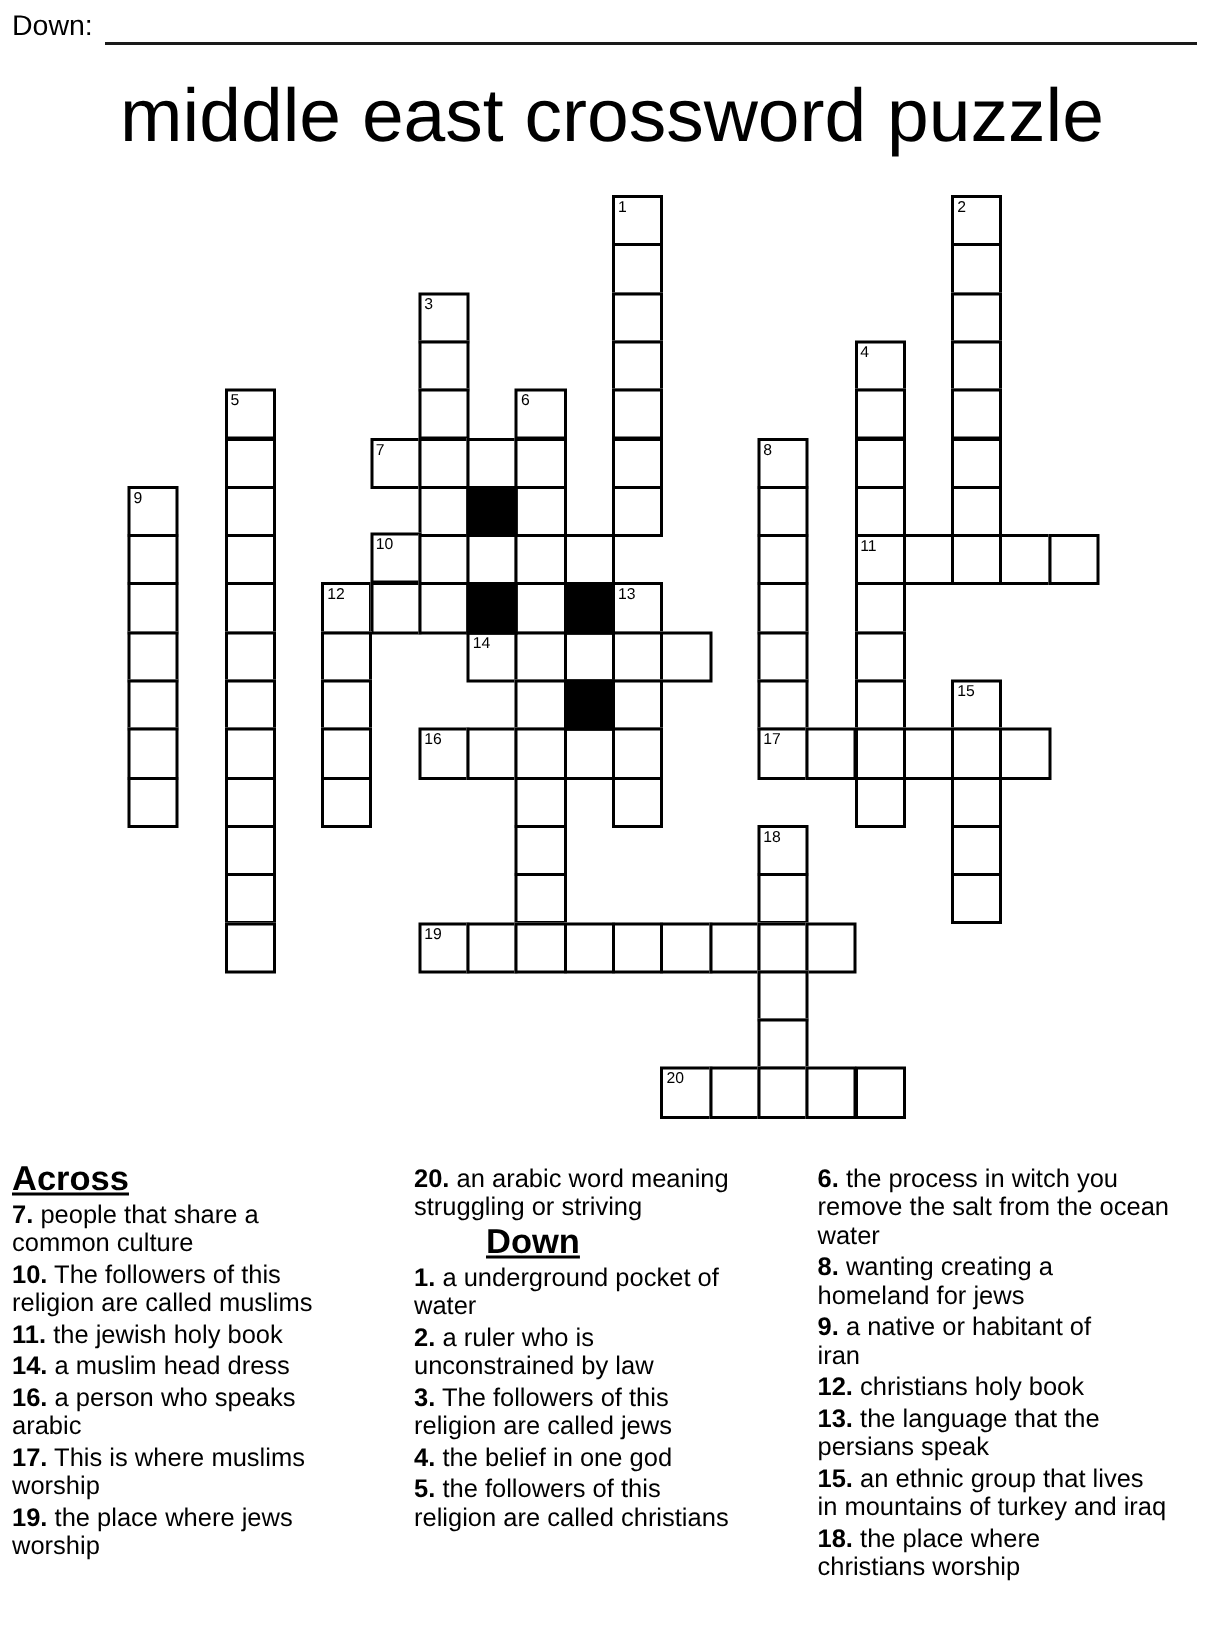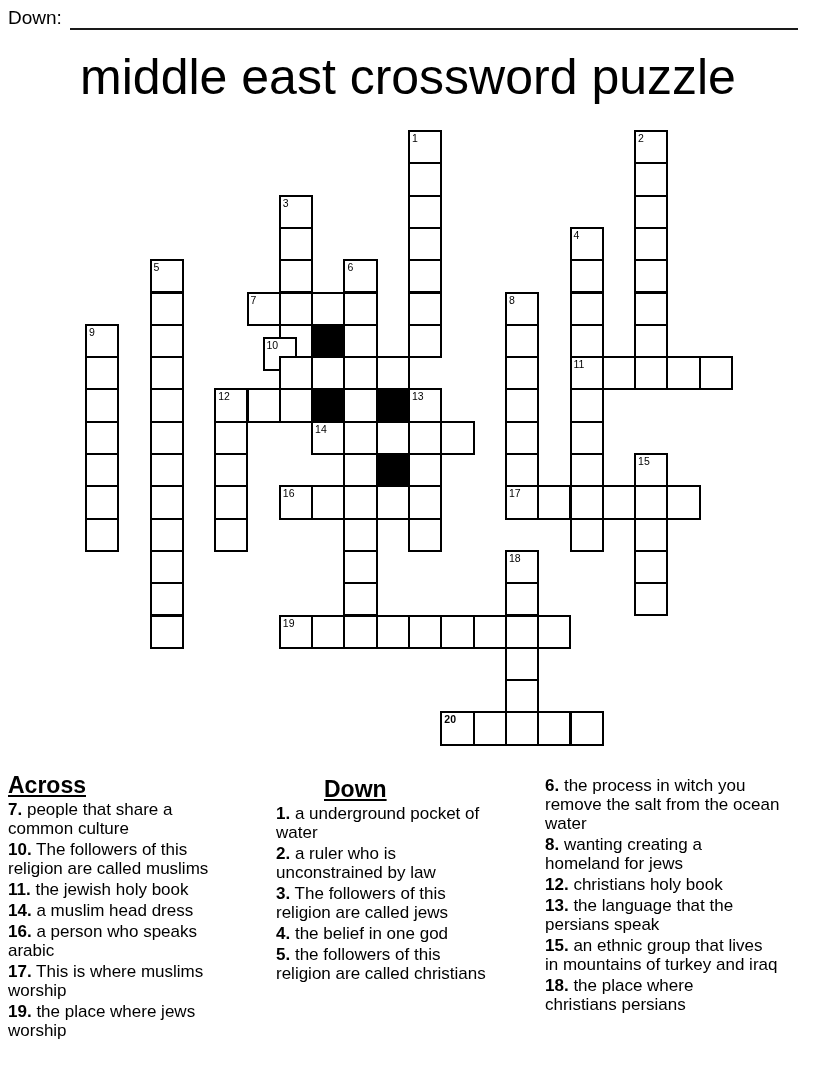--- a/index.html
+++ b/index.html
@@ -78,21 +78,21 @@
       </div>
       <div class="cell" style="left: 149.6px; top: 323.8px;"></div>
       <div class="cell" style="left: 278.8px; top: 323.8px;"></div>
       <div class="cell" style="left: 343.4px; top: 323.8px;"></div>
       <div class="cell" style="left: 408px; top: 323.8px;"></div>
       <div class="cell" style="left: 504.9px; top: 323.8px;"></div>
       <div class="cell" style="left: 569.5px; top: 323.8px;"></div>
       <div class="cell" style="left: 634.1px; top: 323.8px;"></div>
       <div class="cell" style="left: 85px; top: 356.1px;"></div>
       <div class="cell" style="left: 149.6px; top: 356.1px;"></div>
-      <div class="cell" style="left: 246.5px; top: 337px; margin-left: 16px;">
+      <div class="cell" style="left: 246.5px; top: 355px;">
         <span class="cellnum">10</span>
       </div>
       <div class="cell" style="left: 278.8px; top: 356.1px;"></div>
       <div class="cell" style="left: 311.1px; top: 356.1px;"></div>
       <div class="cell" style="left: 343.4px; top: 356.1px;"></div>
       <div class="cell" style="left: 375.7px; top: 356.1px;"></div>
       <div class="cell" style="left: 504.9px; top: 356.1px;"></div>
       <div class="cell" style="left: 569.5px; top: 356.1px;">
         <span class="cellnum">11</span>
       </div>
@@ -177,21 +177,21 @@
       <div class="cell" style="left: 311.1px; top: 614.5px;"></div>
       <div class="cell" style="left: 343.4px; top: 614.5px;"></div>
       <div class="cell" style="left: 375.7px; top: 614.5px;"></div>
       <div class="cell" style="left: 408px; top: 614.5px;"></div>
       <div class="cell" style="left: 440.3px; top: 614.5px;"></div>
       <div class="cell" style="left: 472.6px; top: 614.5px;"></div>
       <div class="cell" style="left: 504.9px; top: 614.5px;"></div>
       <div class="cell" style="left: 537.2px; top: 614.5px;"></div>
       <div class="cell" style="left: 504.9px; top: 646.8px;"></div>
       <div class="cell" style="left: 504.9px; top: 679.1px;"></div>
-      <div class="cell" style="left: 440.3px; top: 711.4px; font-weight: bold;">
+      <div class="cell" style="left: 440.3px; top: 711.4px;">
         <span class="cellnum">20</span>
       </div>
       <div class="cell" style="left: 472.6px; top: 711.4px;"></div>
       <div class="cell" style="left: 504.9px; top: 711.4px;"></div>
       <div class="cell" style="left: 537.2px; top: 711.4px;"></div>
       <div class="cell" style="left: 569.5px; top: 711.4px;"></div>
       <div class="cell black" style="left: 311.1px; top: 323.8px;"></div>
       <div class="cell black" style="left: 311.1px; top: 388.4px;"></div>
       <div class="cell black" style="left: 375.7px; top: 388.4px;"></div>
       <div class="cell black" style="left: 375.7px; top: 453px;"></div>
@@ -206,39 +206,43 @@
         <p class="clue"><span class="num">11.</span> <span class="txt">the jewish holy book</span></p>
         <p class="clue"><span class="num">14.</span> <span class="txt">a muslim head dress</span></p>
         <p class="clue"><span class="num">16.</span> <span class="txt">a person who speaks
 arabic</span></p>
         <p class="clue"><span class="num">17.</span> <span class="txt">This is where muslims
 worship</span></p>
         <p class="clue"><span class="num">19.</span> <span class="txt">the place where jews
 worship</span></p>
       </div>
       <div class="clue-col" style="left: 276px;">
+        <p class="clue"><span class="num">20.</span> <span class="txt">an arabic word meaning
+struggling or striving</span></p>
         <p class="clues-header down">Down</p>
         <p class="clue"><span class="num">1.</span> <span class="txt">a underground pocket of
 water</span></p>
         <p class="clue"><span class="num">2.</span> <span class="txt">a ruler who is
 unconstrained by law</span></p>
         <p class="clue"><span class="num">3.</span> <span class="txt">The followers of this
 religion are called jews</span></p>
         <p class="clue"><span class="num">4.</span> <span class="txt">the belief in one god</span></p>
         <p class="clue"><span class="num">5.</span> <span class="txt">the followers of this
 religion are called christians</span></p>
       </div>
       <div class="clue-col" style="left: 545px;">
         <p class="clue"><span class="num">6.</span> <span class="txt">the process in witch you
 remove the salt from the ocean
 water</span></p>
         <p class="clue"><span class="num">8.</span> <span class="txt">wanting creating a
 homeland for jews</span></p>
+        <p class="clue"><span class="num">9.</span> <span class="txt">a native or habitant of
+iran</span></p>
         <p class="clue"><span class="num">12.</span> <span class="txt">christians holy book</span></p>
         <p class="clue"><span class="num">13.</span> <span class="txt">the language that the
 persians speak</span></p>
         <p class="clue"><span class="num">15.</span> <span class="txt">an ethnic group that lives
 in mountains of turkey and iraq</span></p>
         <p class="clue"><span class="num">18.</span> <span class="txt">the place where
-christians persians</span></p>
+christians worship</span></p>
       </div>
     </div>
 </div>
 
 </body></html>

